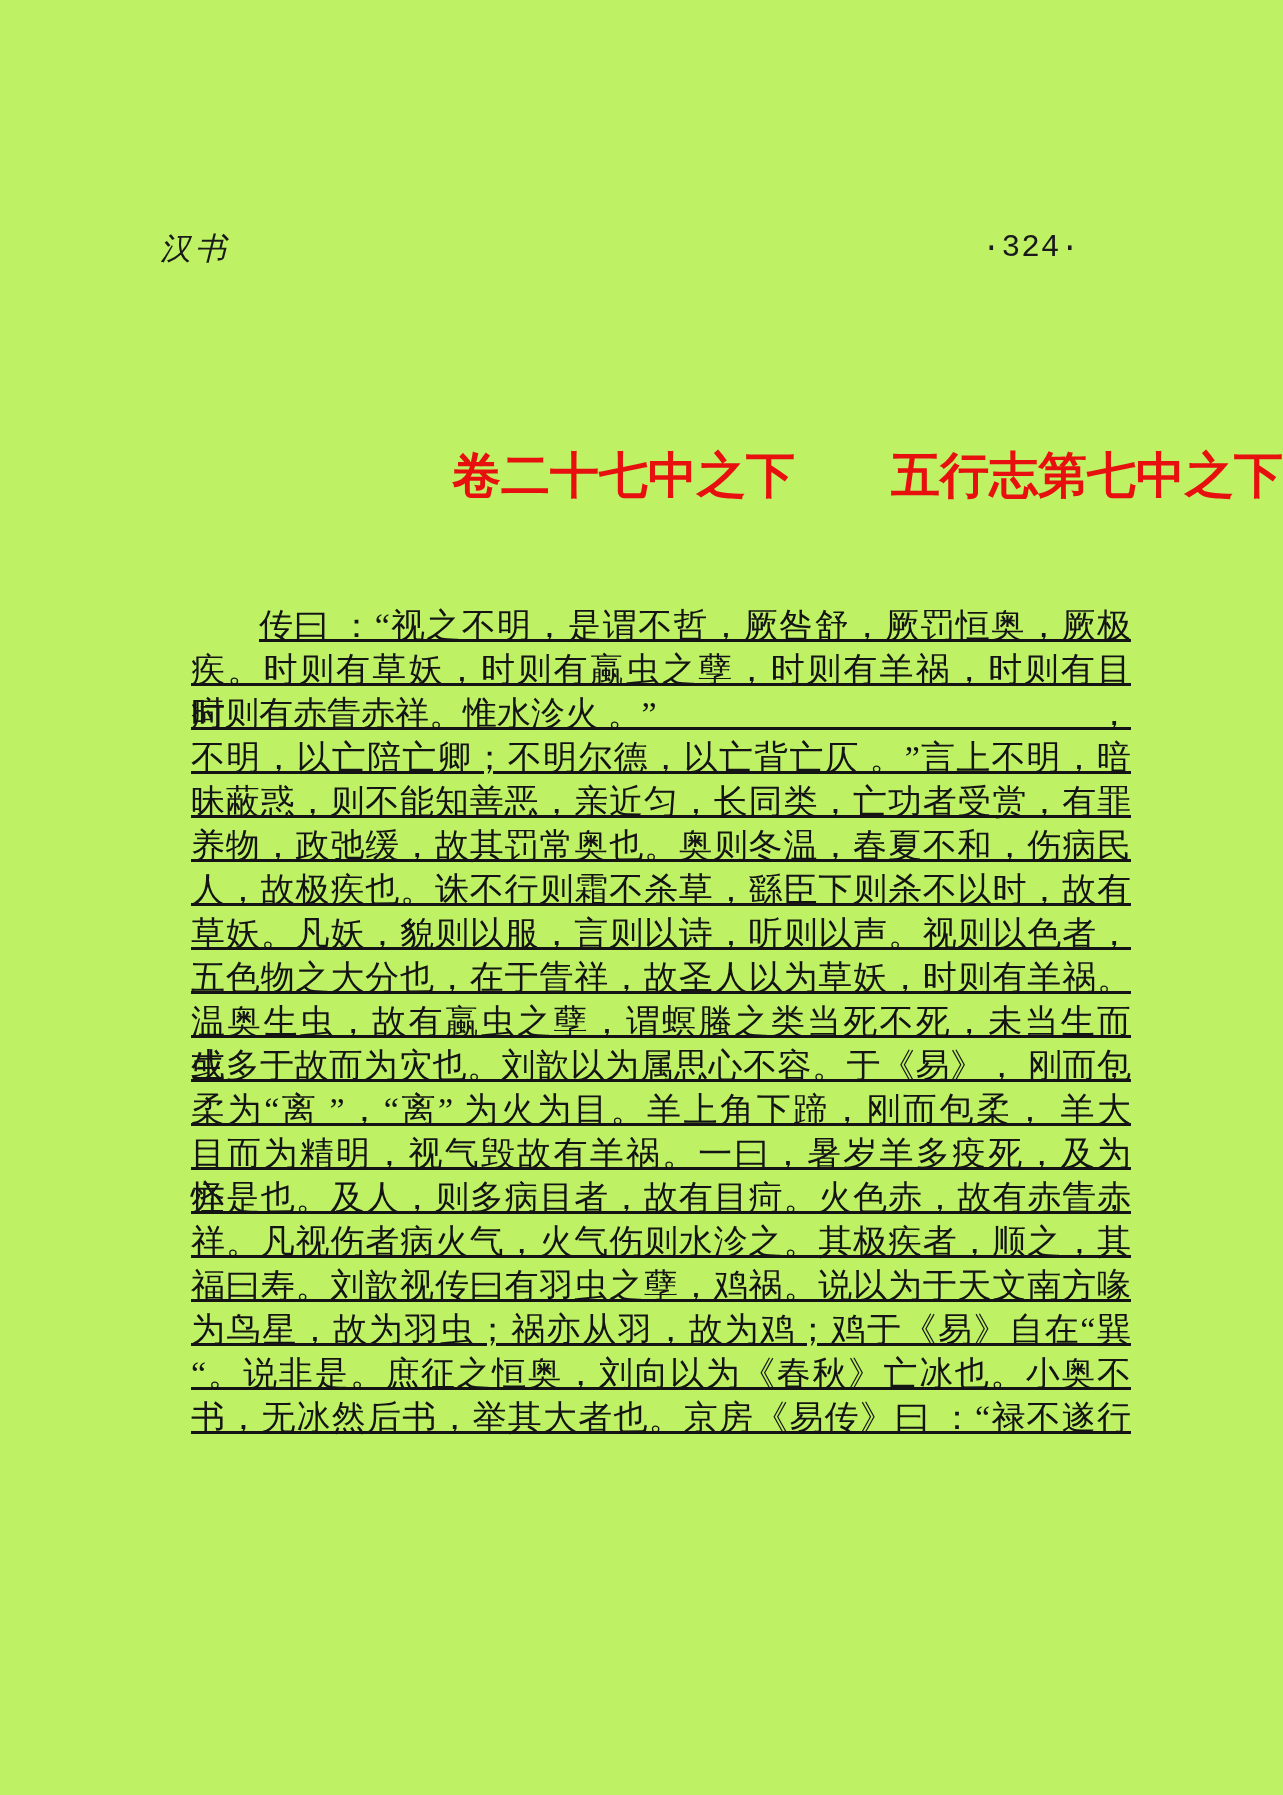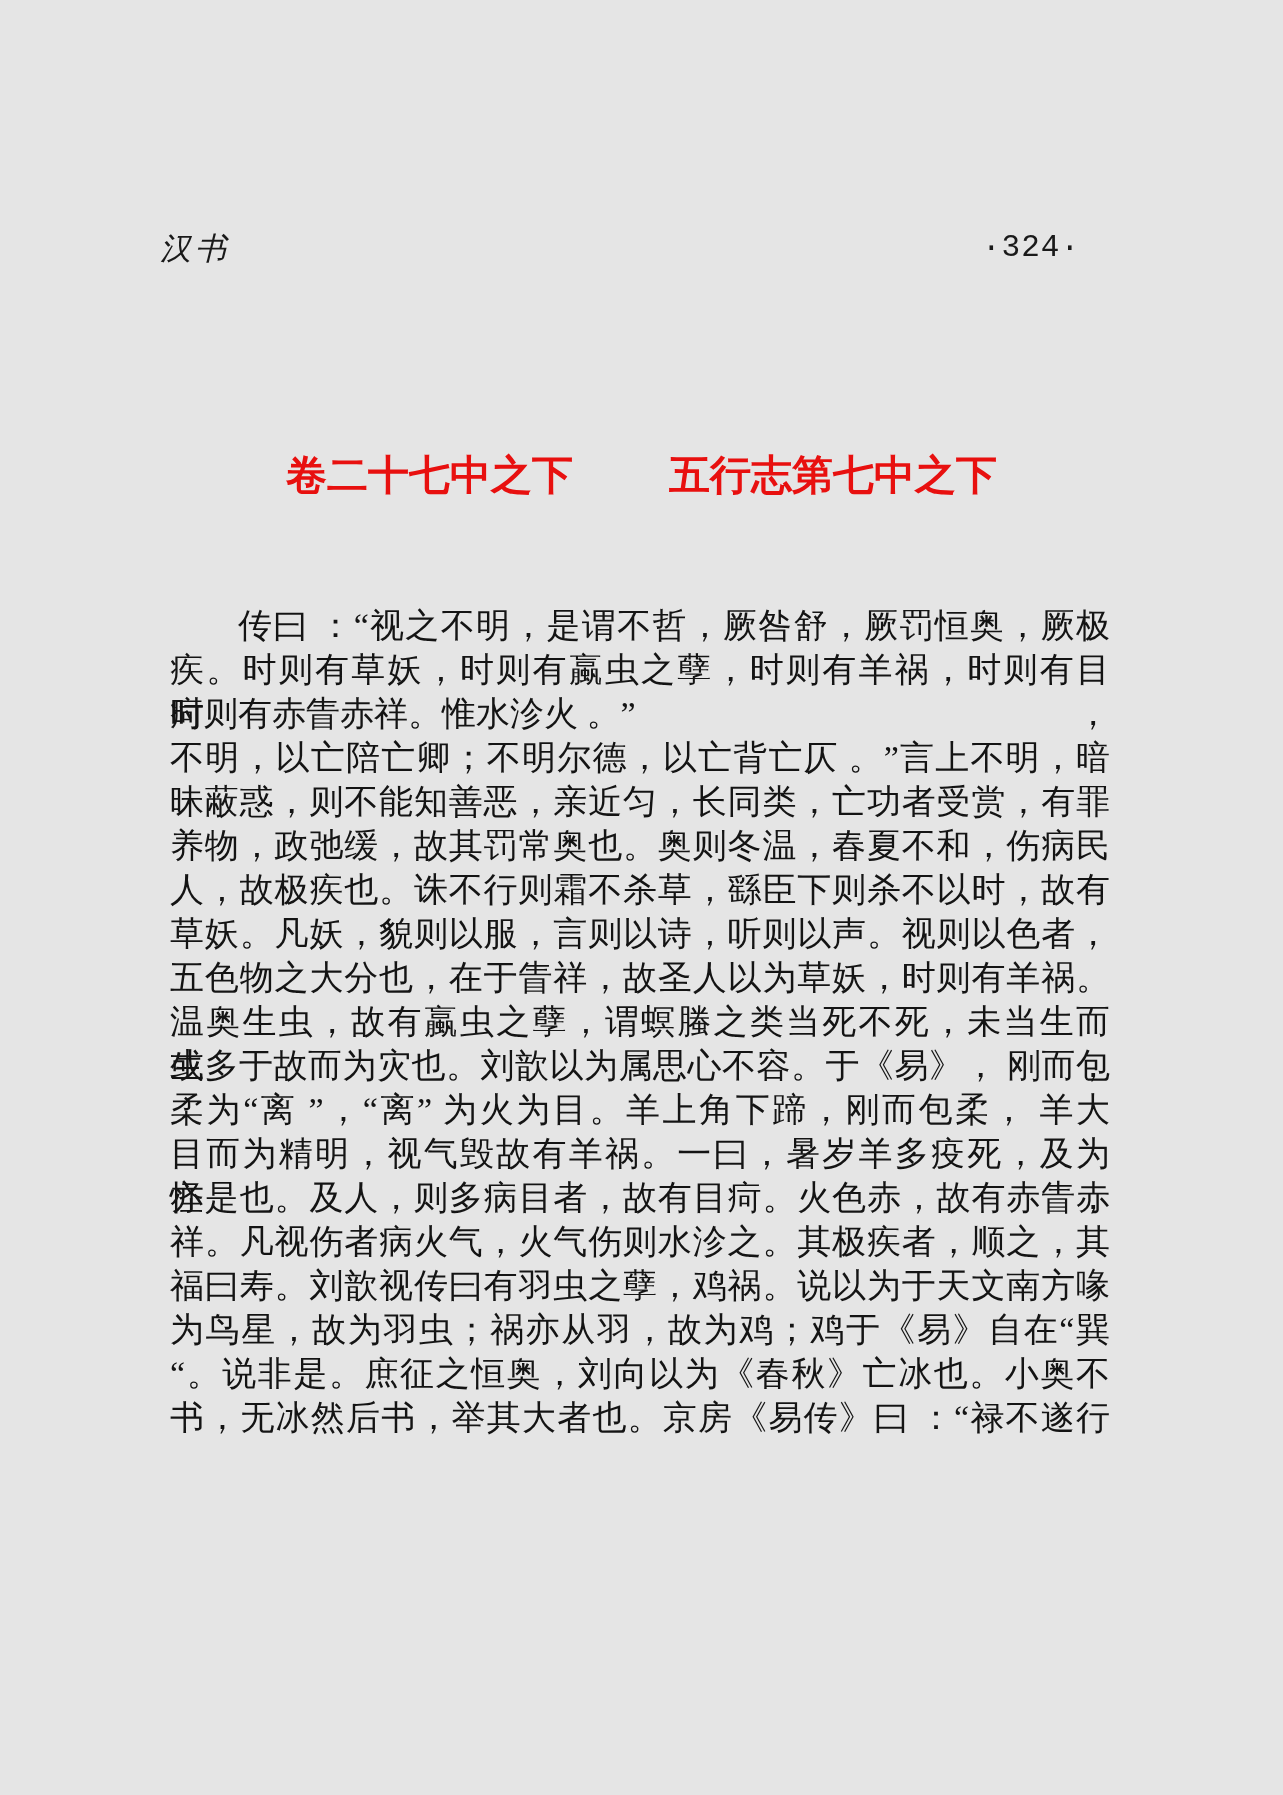--- a/index.html
+++ b/index.html
@@ -1,20 +1,20 @@
 <!DOCTYPE html>
 <html><head>
 <meta charset="utf-8">
 <style>
   html, body { margin: 0; padding: 0; background: #ffffff; }
   .page {
     position: relative;
     width: 1283px;
     height: 1795px;
-    background: #e5e5e5;
+    background: #bef264;
     overflow: hidden;
     font-family: "Liberation Serif", "DejaVu Serif", serif;
     color: #161616;
   }
   .header {
     position: absolute;
     left: 160px;
     right: 175px;
     top: 228px;
     height: 42px;
@@ -35,39 +35,40 @@
     font-size: 31px;
     letter-spacing: 1px;
     color: #1a1a1a;
     font-family: Liberation Mono, monospace;
   }
   .title {
     position: absolute;
     left: 0;
     top: 452px;
     width: 100%;
-    text-align: center;
+    text-align: right;
     font-family: "Liberation Sans", "DejaVu Sans", sans-serif;
     font-weight: bold;
-    font-size: 41px;
+    font-size: 49px;
     line-height: 46px;
     white-space: nowrap;
   }
   .title .gap {
     display: inline-block;
     width: 96px;
     height: 1px;
   }
   .bodytext {
     position: absolute;
-    left: 170px;
+    left: 191px;
     top: 604px;
     width: 940px;
     font-size: 34px;
     color: #141414;
+    text-decoration: underline;
   }
   .line {
     display: block;
     height: 44px;
     line-height: 44px;
     text-align: justify;
     overflow: visible;
     white-space: nowrap;
   }
   .line.fill {

